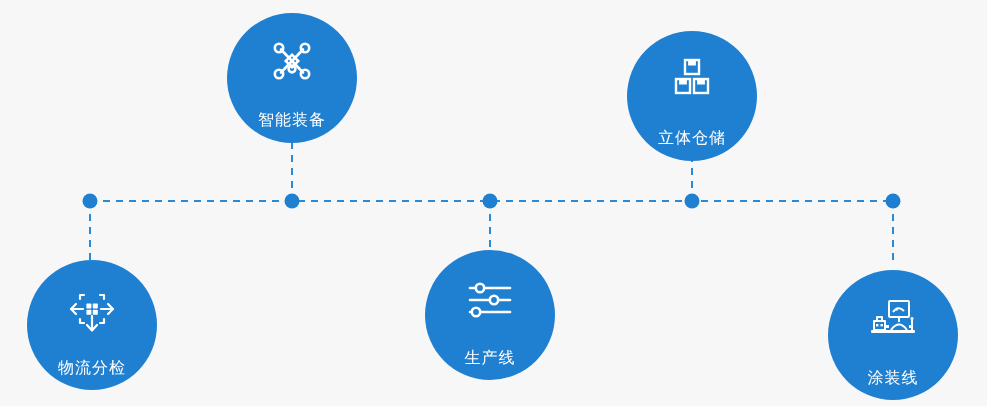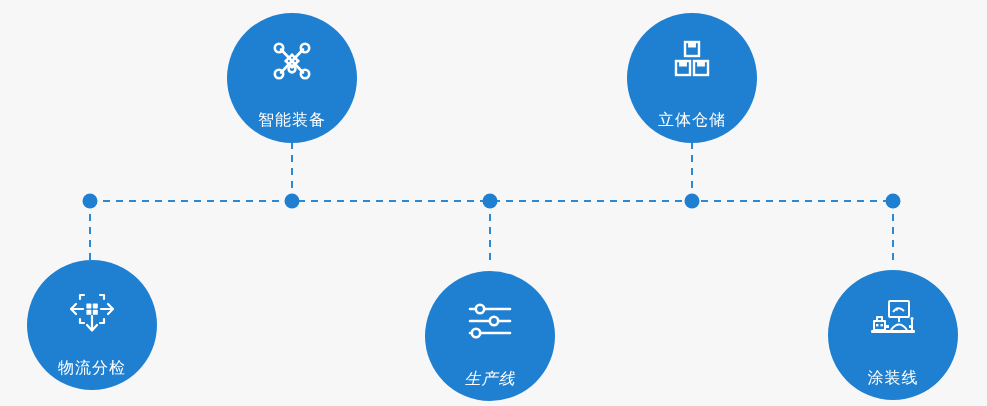--- a/index.html
+++ b/index.html
@@ -125,21 +125,21 @@
         <circle cx="11" cy="11" r="4.2"></circle>
         <circle cx="37" cy="11" r="4.2"></circle>
         <circle cx="11" cy="37" r="4.2"></circle>
         <circle cx="37" cy="37" r="4.2"></circle>
         <circle cx="24" cy="32" r="3.4"></circle>
       </g>
     </svg>
     <span class="cap">智能装备</span>
   </div>
 
-  <div class="bubble" style="left:692px; top:78px;">
+  <div class="bubble" style="left:692px; top:96px;">
     <svg class="ico" viewBox="0 0 48 48">
       <g fill="none" stroke="#ffffff" stroke-width="2.4">
 
         <rect x="17" y="5" width="14" height="14"></rect>
         <path d="M21.3 5 v4.4 h2.1 v-2.1 h1.2 v2.1 h2.1 V5"></path>
 
         <rect x="8" y="24" width="14" height="14"></rect>
         <path d="M12.3 24 v4.4 h2.1 v-2.1 h1.2 v2.1 h2.1 V24"></path>
 
         <rect x="26" y="24" width="14" height="14"></rect>
@@ -170,21 +170,21 @@
       <g fill="#ffffff">
         <rect x="18.4" y="17.4" width="5" height="5" rx="0.6"></rect>
         <rect x="24.8" y="17.4" width="5" height="5" rx="0.6"></rect>
         <rect x="18.4" y="23.8" width="5" height="5" rx="0.6"></rect>
         <rect x="24.8" y="23.8" width="5" height="5" rx="0.6"></rect>
       </g>
     </svg>
     <span class="cap">物流分检</span>
   </div>
 
-  <div class="bubble lower" style="left:490px; top:336px;font-style:italic;">
+  <div class="bubble lower" style="left:490px; top:315px;">
     <svg class="ico" viewBox="0 0 48 48">
       <g fill="none" stroke="#ffffff" stroke-width="2.6" stroke-linecap="round">
         <line x1="4" y1="12" x2="44" y2="12"></line>
         <line x1="4" y1="24" x2="44" y2="24"></line>
         <line x1="4" y1="36" x2="44" y2="36"></line>
       </g>
       <g fill="#1f7fd0" stroke="#ffffff" stroke-width="2.6">
         <circle cx="14" cy="12" r="4.2"></circle>
         <circle cx="28" cy="24" r="4.2"></circle>
         <circle cx="10" cy="36" r="4.2"></circle>

